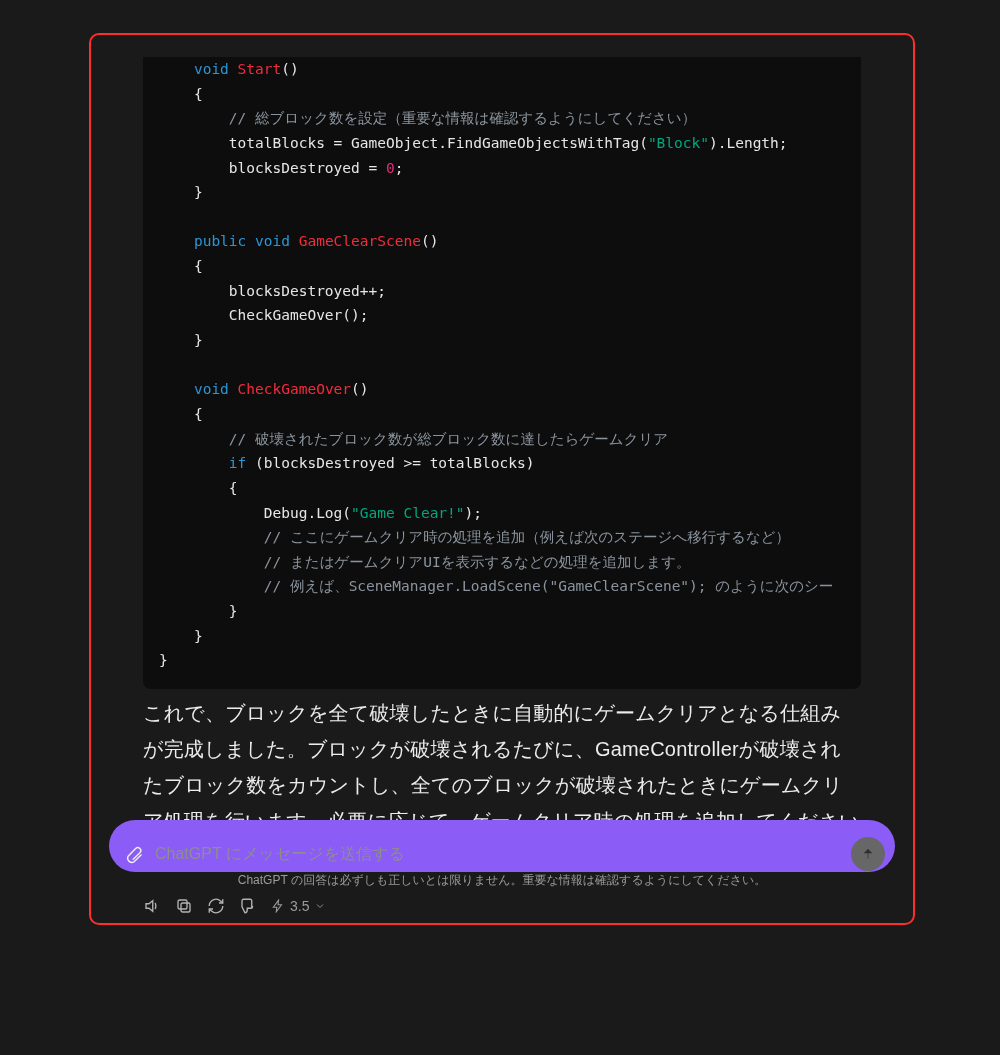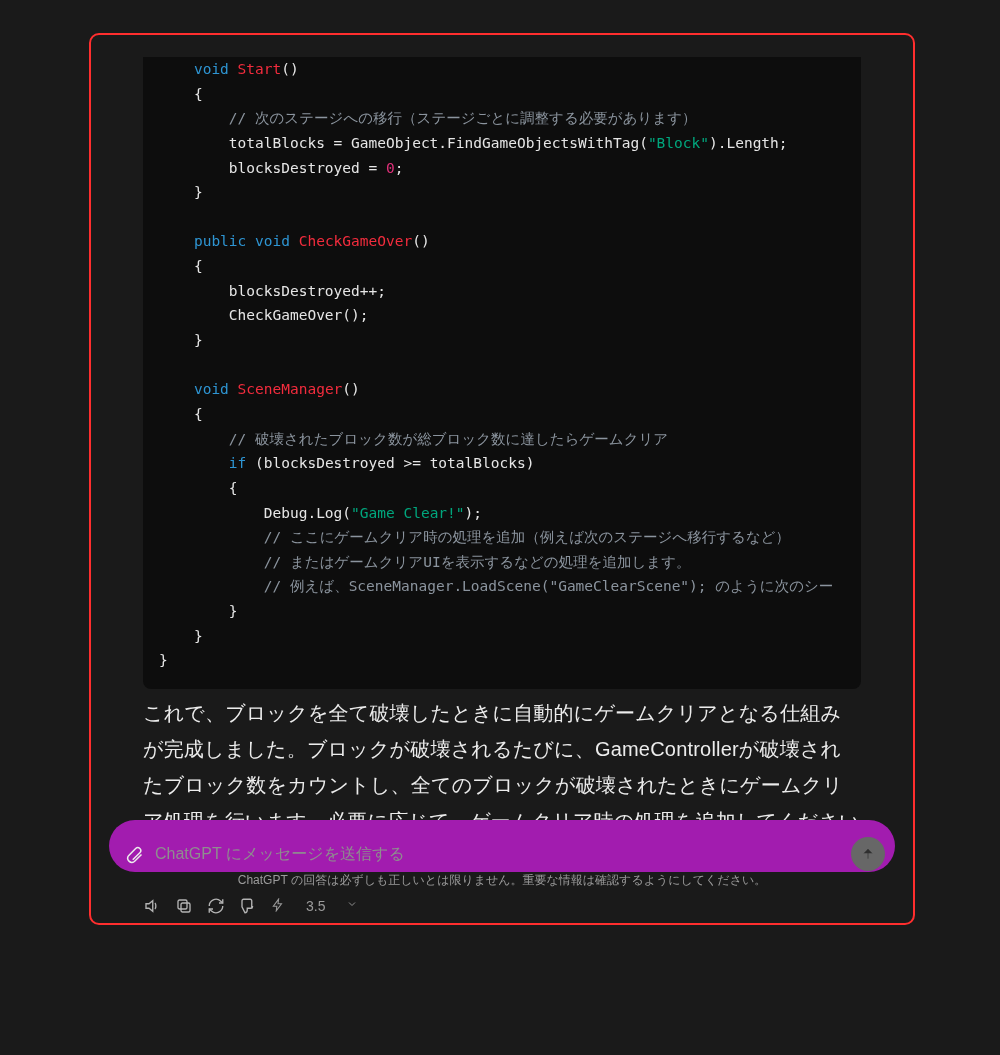--- a/index.html
+++ b/index.html
@@ -67,35 +67,35 @@
     width: 18px;
     height: 18px;
     display: inline-flex;
     align-items: center;
     justify-content: center;
     cursor: pointer;
   }
   .action-row svg { stroke: #b4b4b4; fill: none; stroke-width: 1.8; }
   .model-tag {
     display: inline-flex;
-    align-items: flex-start;
-    gap: 21px;
+    align-items: center;
+    gap: 5px;
     font-size: 14px;
     color: #9b9b9b;
   }
   .model-tag svg.bolt { stroke: #9b9b9b; }
   .model-tag svg.chev { stroke: #9b9b9b; width:12px; height:12px; }
   .input-bar-wrap {
     position: absolute;
     bottom: 34px;
     left: 18px;
     right: 18px;
   }
   .input-bar {
-    background: #a21caf;
+    background: #8b5cf6;
     border-radius: 28px;
     height: 52px;
     display: flex;
     align-items: center;
     padding: 16px 10px 0 14px;
     gap: 10px;
   }
   .input-bar .attach { width: 22px; height: 22px; display:flex; align-items:center; justify-content:center; cursor:pointer;}
   .input-bar .attach svg { stroke:#ececec; fill:none; stroke-width:1.8;}
   .input-bar input {
@@ -122,32 +122,32 @@
   }
 </style>
 </head>
 <body>
 
 <div class="outer">
 
   <div class="code-block">
     <pre id="code-pre">    <span class="tok-kw">void</span> <span class="tok-fn">Start</span>()
     {
-        <span class="tok-com">// 次のステージへの移行（ステージごとに調整する必要があります）</span>
+        <span class="tok-com">// 総ブロック数を設定（重要な情報は確認するようにしてください）</span>
         totalBlocks = GameObject.FindGameObjectsWithTag(<span class="tok-str">"Block"</span>).Length;
         blocksDestroyed = <span class="tok-num">0</span>;
     }
 
-    <span class="tok-kw">public</span> <span class="tok-kw">void</span> <span class="tok-fn">CheckGameOver</span>()
+    <span class="tok-kw">public</span> <span class="tok-kw">void</span> <span class="tok-fn">GameClearScene</span>()
     {
         blocksDestroyed++;
         CheckGameOver();
     }
 
-    <span class="tok-kw">void</span> <span class="tok-fn">SceneManager</span>()
+    <span class="tok-kw">void</span> <span class="tok-fn">CheckGameOver</span>()
     {
         <span class="tok-com">// 破壊されたブロック数が総ブロック数に達したらゲームクリア</span>
         <span class="tok-kw">if</span> (blocksDestroyed &gt;= totalBlocks)
         {
             Debug.Log(<span class="tok-str">"Game Clear!"</span>);
             <span class="tok-com">// ここにゲームクリア時の処理を追加（例えば次のステージへ移行するなど）</span>
             <span class="tok-com">// またはゲームクリアUIを表示するなどの処理を追加します。</span>
             <span class="tok-com">// 例えば、SceneManager.LoadScene("GameClearScene"); のように次のシー</span>
         }
     }

